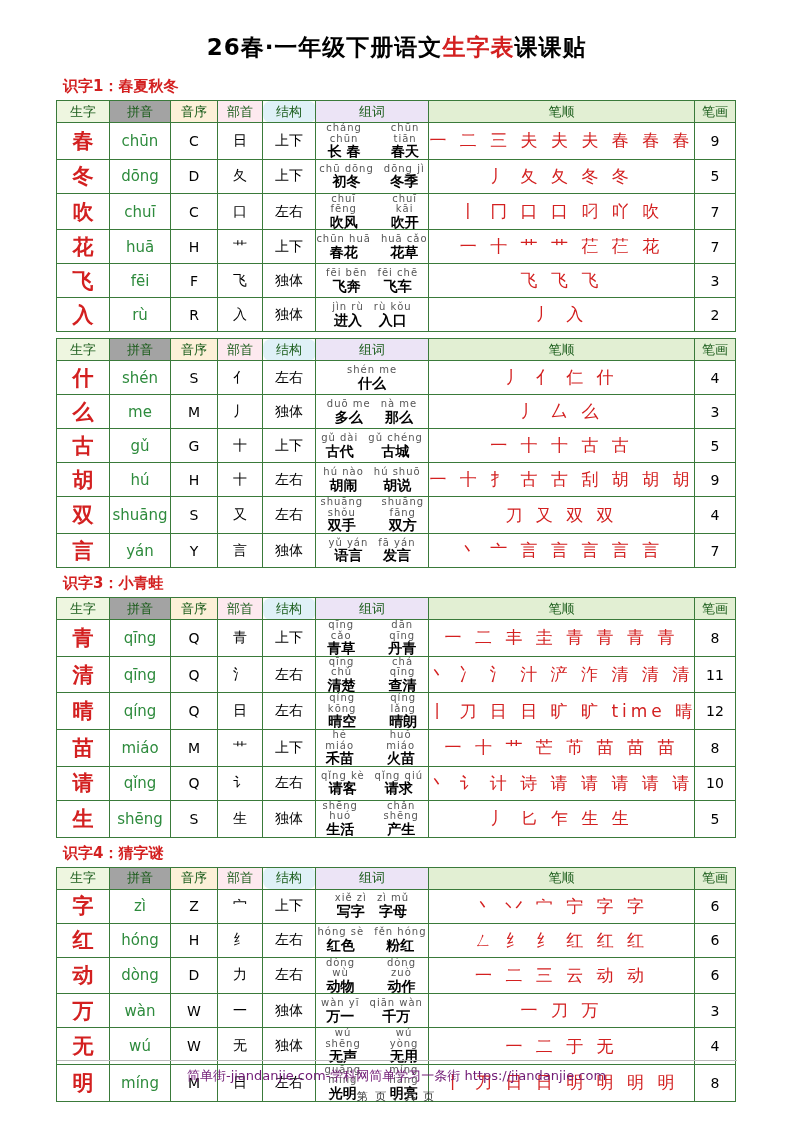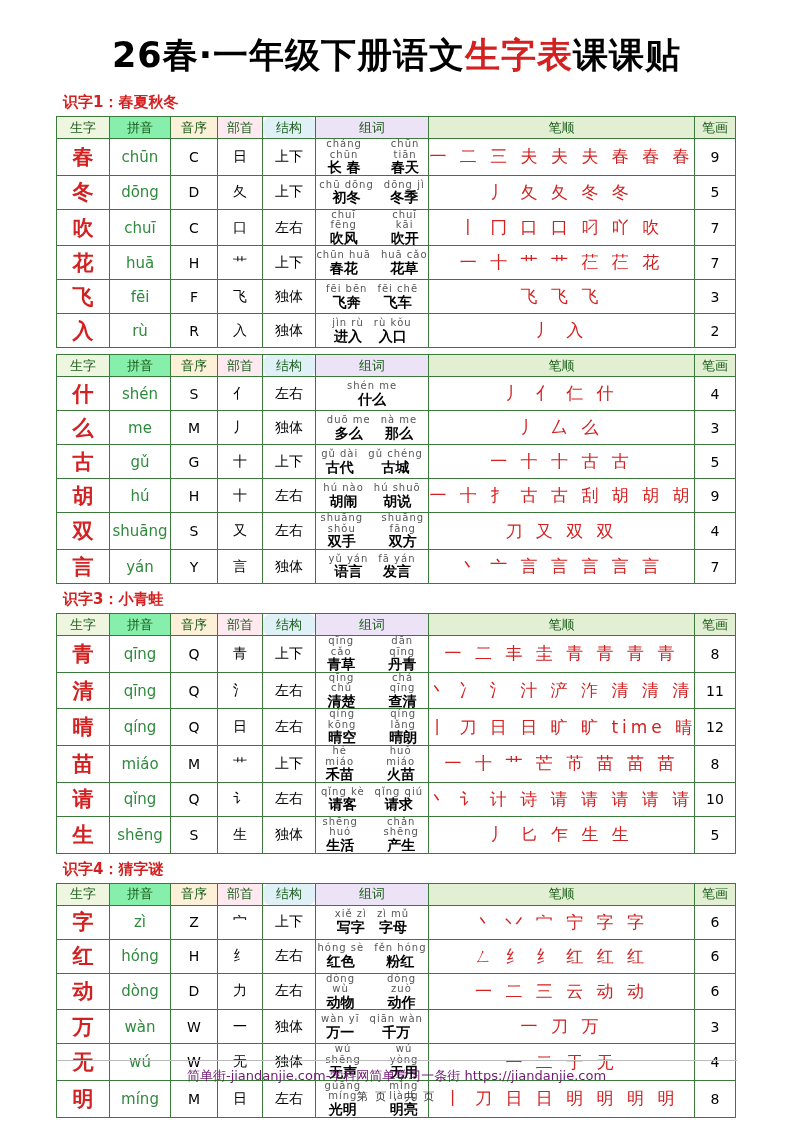--- a/index.html
+++ b/index.html
@@ -20,21 +20,21 @@
     height: 1122px;
     box-sizing: border-box;
     padding: 26px 30px 10px 30px;
     position: relative;
   }
   
   .title {
     text-align: center;
     font-family: "DejaVu Sans", "Liberation Sans", sans-serif;
     font-weight: bold;
-    font-size: 35px;
+    font-size: 23px;
     letter-spacing: 1px;
     margin: 6px 0 14px 0;
     white-space: nowrap;
   }
   .title .red {
     color: #d32020;
   }
   
   .sect-title {
     color: #d32020;
@@ -57,21 +57,21 @@
     vertical-align: middle;
   }
   thead th {
     height: 21px;
     font-size: 13px;
     font-weight: normal;
     font-family: "DejaVu Sans", "Liberation Sans", sans-serif;
     color: #1a5c1a;
   }
   .h-zi      { background: #eef6e0; width: 52px; }
-  .h-pin     { background: #86efac; width: 60px; margin-left: 32px; }
+  .h-pin     { background: #a3a3a3; width: 60px; margin-left: 32px; }
   .h-yin     { background: #fdf0d8; width: 46px; }
   .h-bu      { background: #fde9ef; width: 44px; }
   .h-jie     { background: #dff1f7; width: 52px; border-radius: 8px; }
   .h-zu      { background: #ece4f6; width: 112px; }
   .h-shun    { background: #e2efd3; }
   .h-hua     { background: #e2efd3; width: 40px; }
 
   tbody tr { height: 34px; }
 
   td.c-zi {

